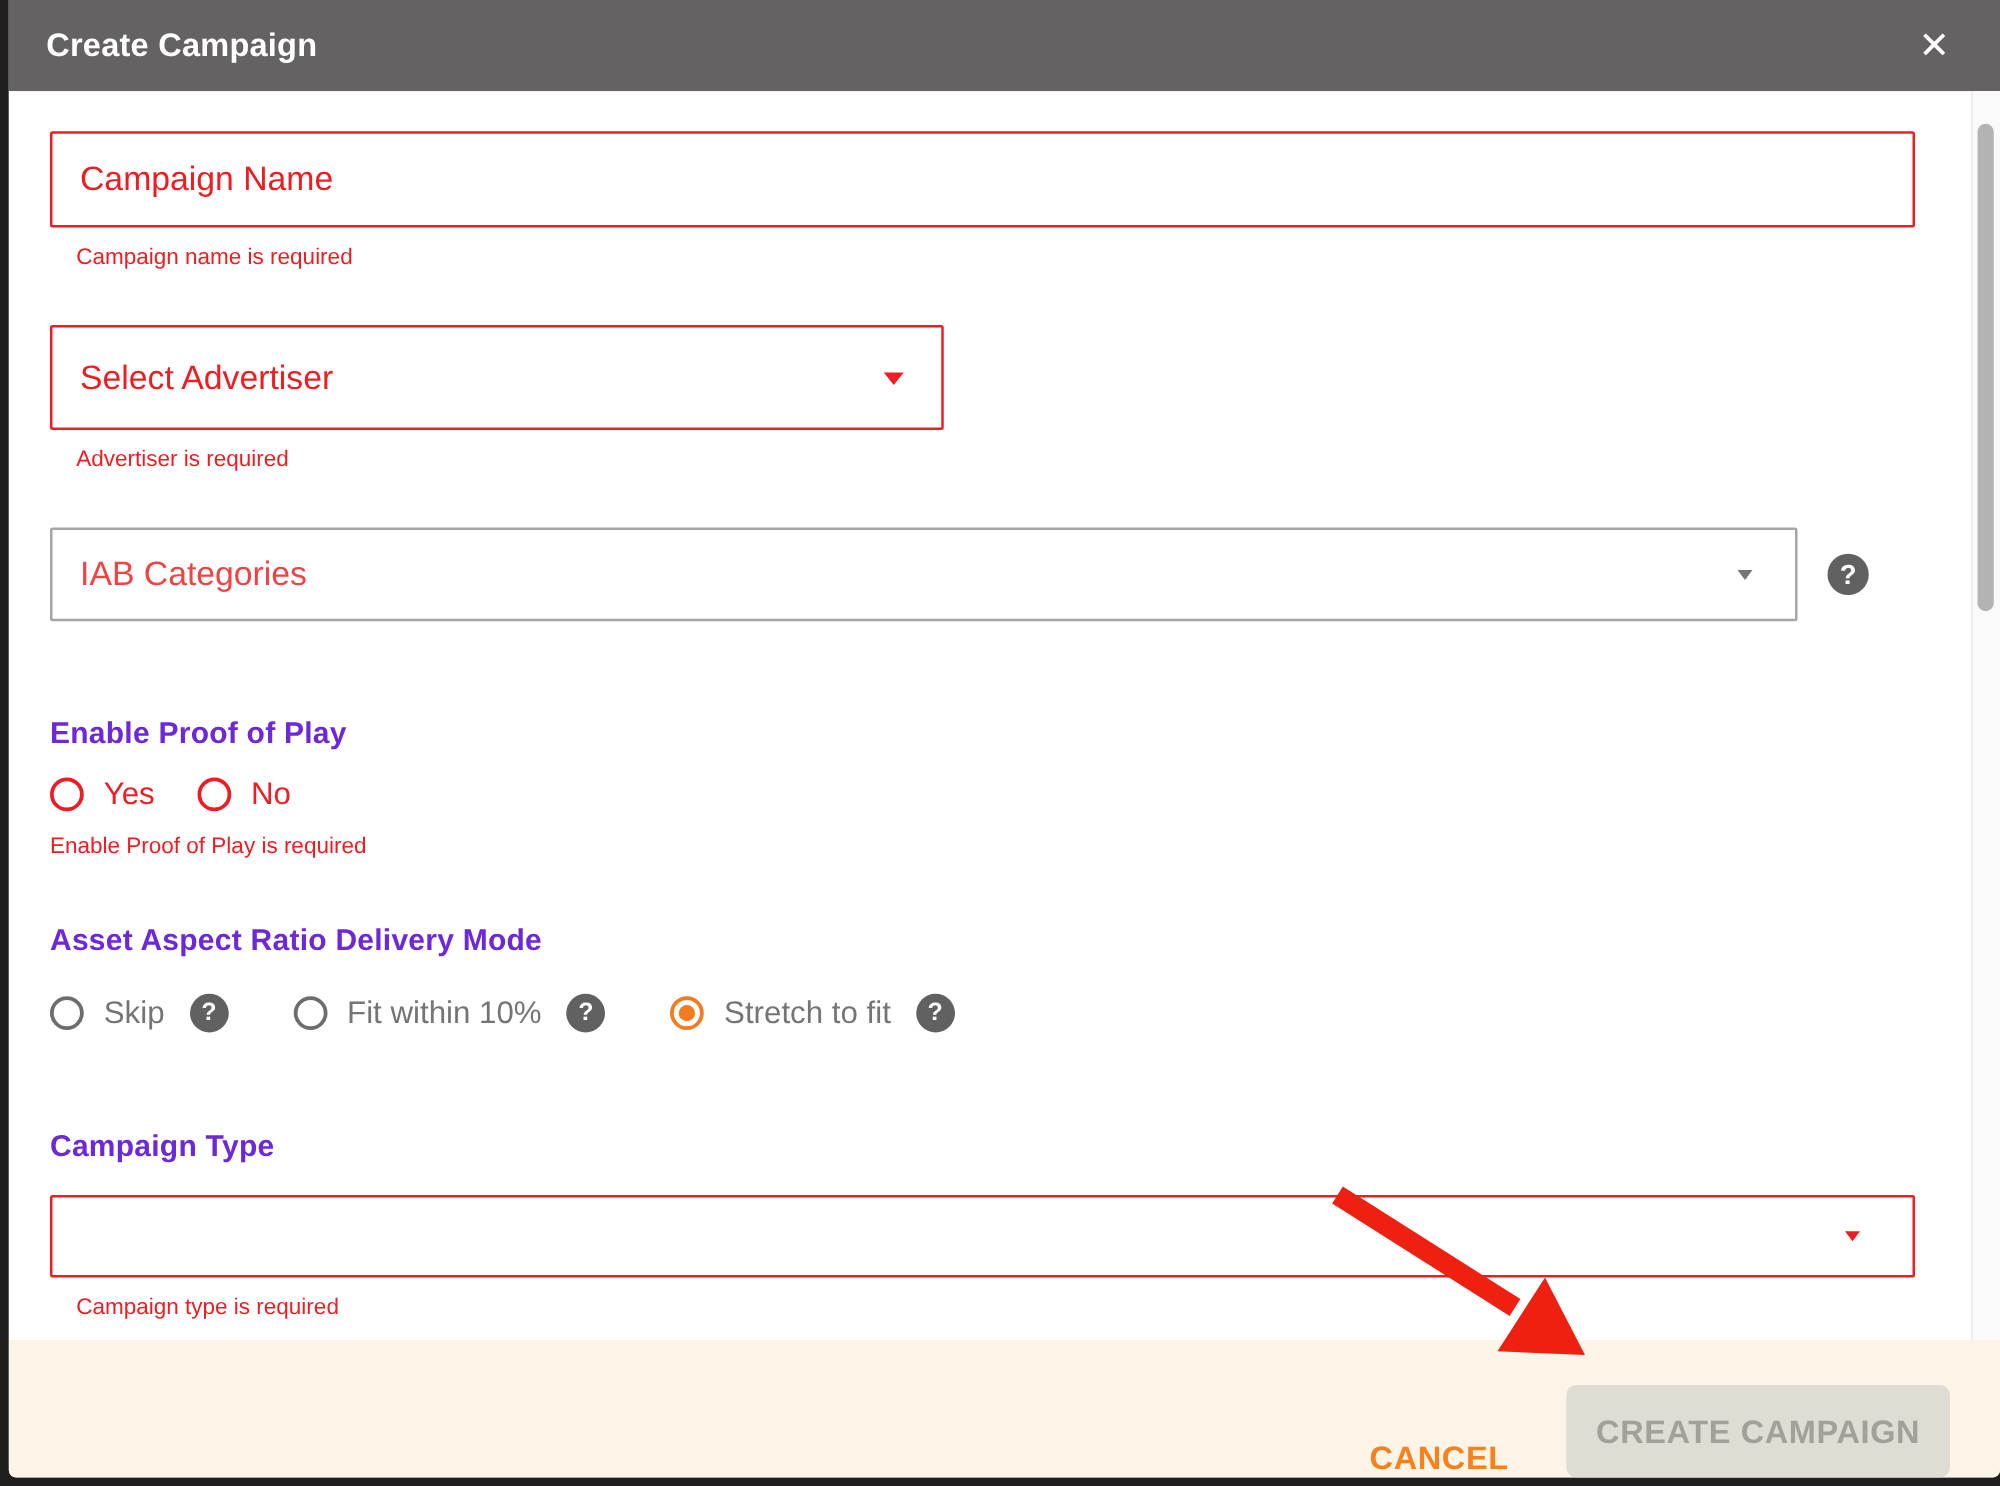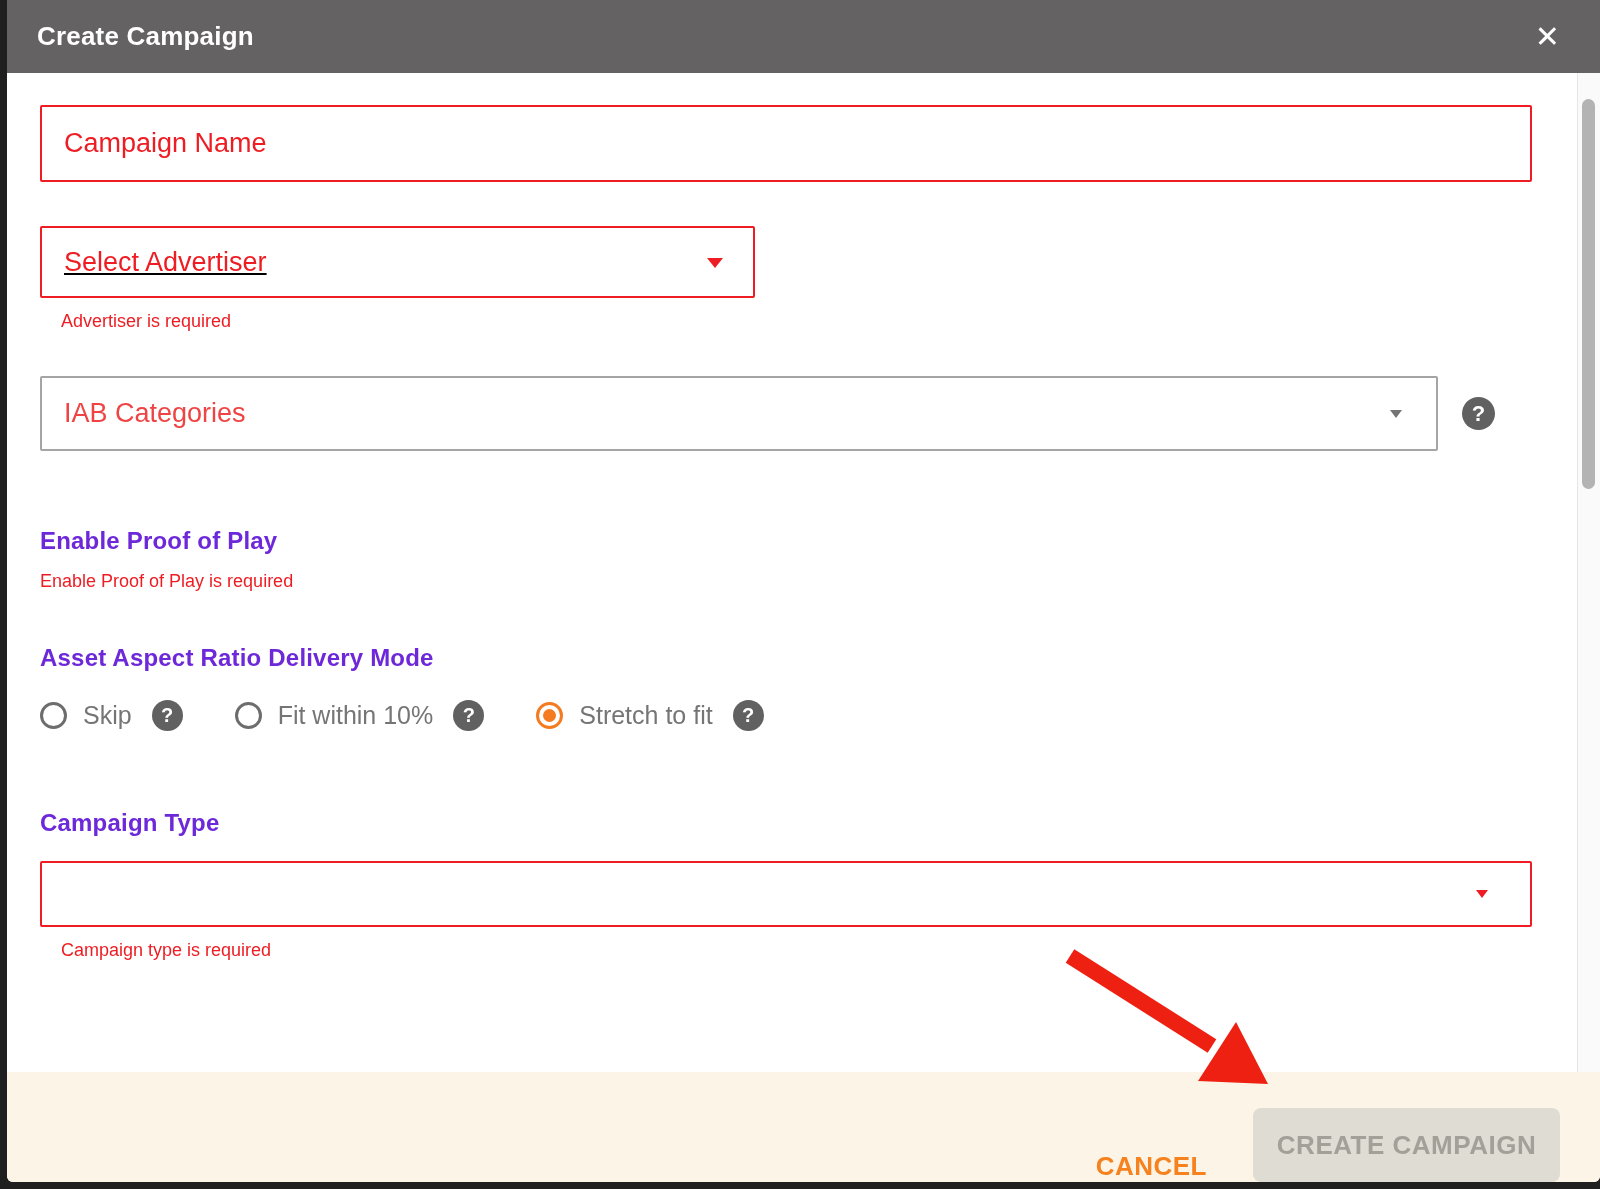--- a/index.html
+++ b/index.html
@@ -58,21 +58,21 @@
     border-left:8px solid transparent;border-right:8px solid transparent;
     border-top:10px solid #757575;
   }
   .caret.red{border-top-color:#ee1d23;}
   .caret.small{border-left-width:6px;border-right-width:6px;border-top-width:8px;}
   .error-text{
     color:#ee1d23;font-size:18px;margin:13px 0 0 21px;
   }
   .name-field{height:77px;}
   .row-2col{display:flex;gap:42px;margin-top:44px;}
-  .sel-advertiser{width:715px;height:72px;text-decoration:underline;}
+  .sel-advertiser{width:715px;height:84px;}
   .sel-agency{flex:1;height:72px;}
   .row-iab{display:flex;align-items:center;margin-top:44px;}
   .sel-iab{width:1398px;height:75px;}
   .help-badge{
     width:33px;height:33px;border-radius:50%;background:#616161;color:#fff;
     font-size:22px;font-weight:bold;display:flex;align-items:center;
     justify-content:center;flex:0 0 33px;user-select:none;
   }
   .row-iab .help-badge{margin-left:24px;}
   
@@ -135,38 +135,49 @@
     <div class="modal-title">Create Campaign</div>
     <div class="close-btn">✕</div>
   </div>
 
   <div class="modal-body">
     <div class="content">
 
       <div class="field field-error name-field">
         <div class="flabel">Campaign Name</div>
       </div>
+      <div class="error-text">Campaign name is required</div>
 
       <div class="row-2col">
         <div class="field field-error sel-advertiser">
           <div class="flabel">Select Advertiser</div>
           <div class="caret red" style="right:30px;"></div>
         </div>
       </div>
       <div class="error-text">Advertiser is required</div>
 
       <div class="row-iab">
         <div class="field field-iab sel-iab">
           <div class="flabel">IAB Categories</div>
           <div class="caret small" style="right:34px;"></div>
         </div>
         <div class="help-badge">?</div>
       </div>
 
       <div class="section-heading pop-heading">Enable Proof of Play</div>
+      <div class="radio-row pop-radios">
+        <div class="radio-opt">
+          <div class="radio-circle red"></div>
+          <div class="radio-label red">Yes</div>
+        </div>
+        <div class="radio-opt">
+          <div class="radio-circle red"></div>
+          <div class="radio-label red">No</div>
+        </div>
+      </div>
       <div class="error-text pop-error">Enable Proof of Play is required</div>
 
       <div class="section-heading aspect-heading">Asset Aspect Ratio Delivery Mode</div>
       <div class="radio-row aspect-radios">
         <div class="radio-opt">
           <div class="radio-circle"></div>
           <div class="radio-label">Skip</div>
           <div class="help-badge">?</div>
         </div>
         <div class="radio-opt">

